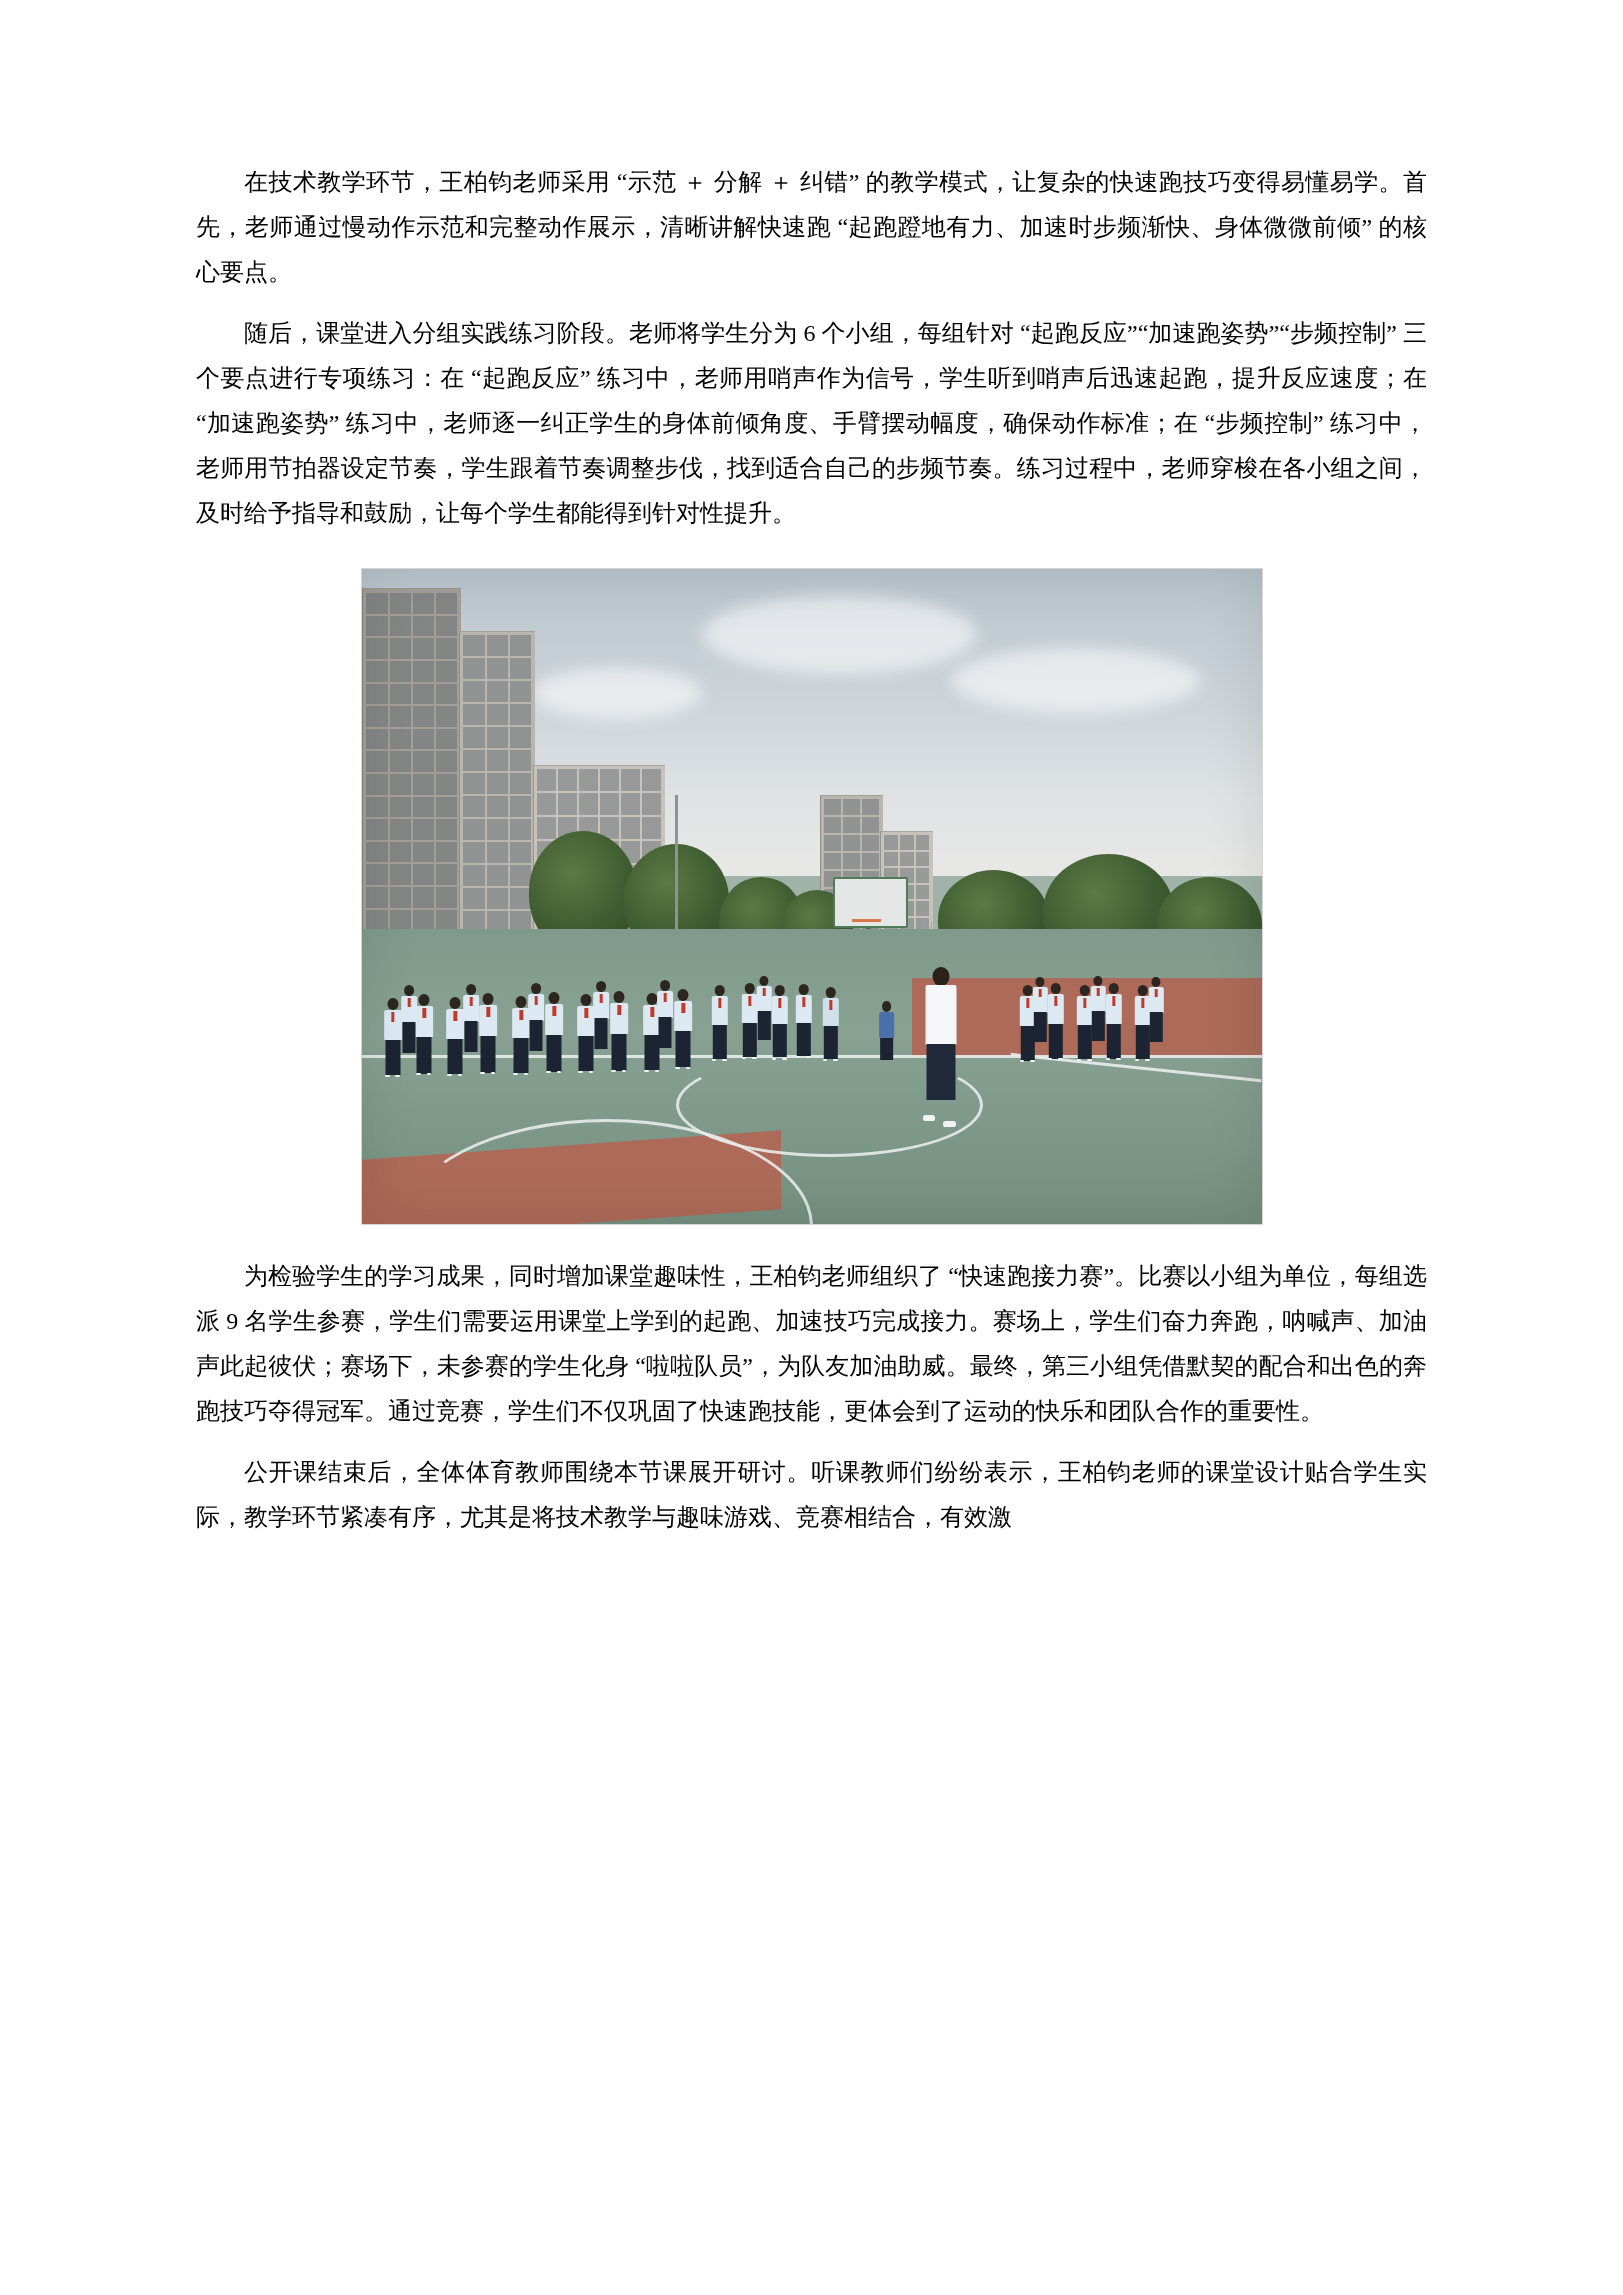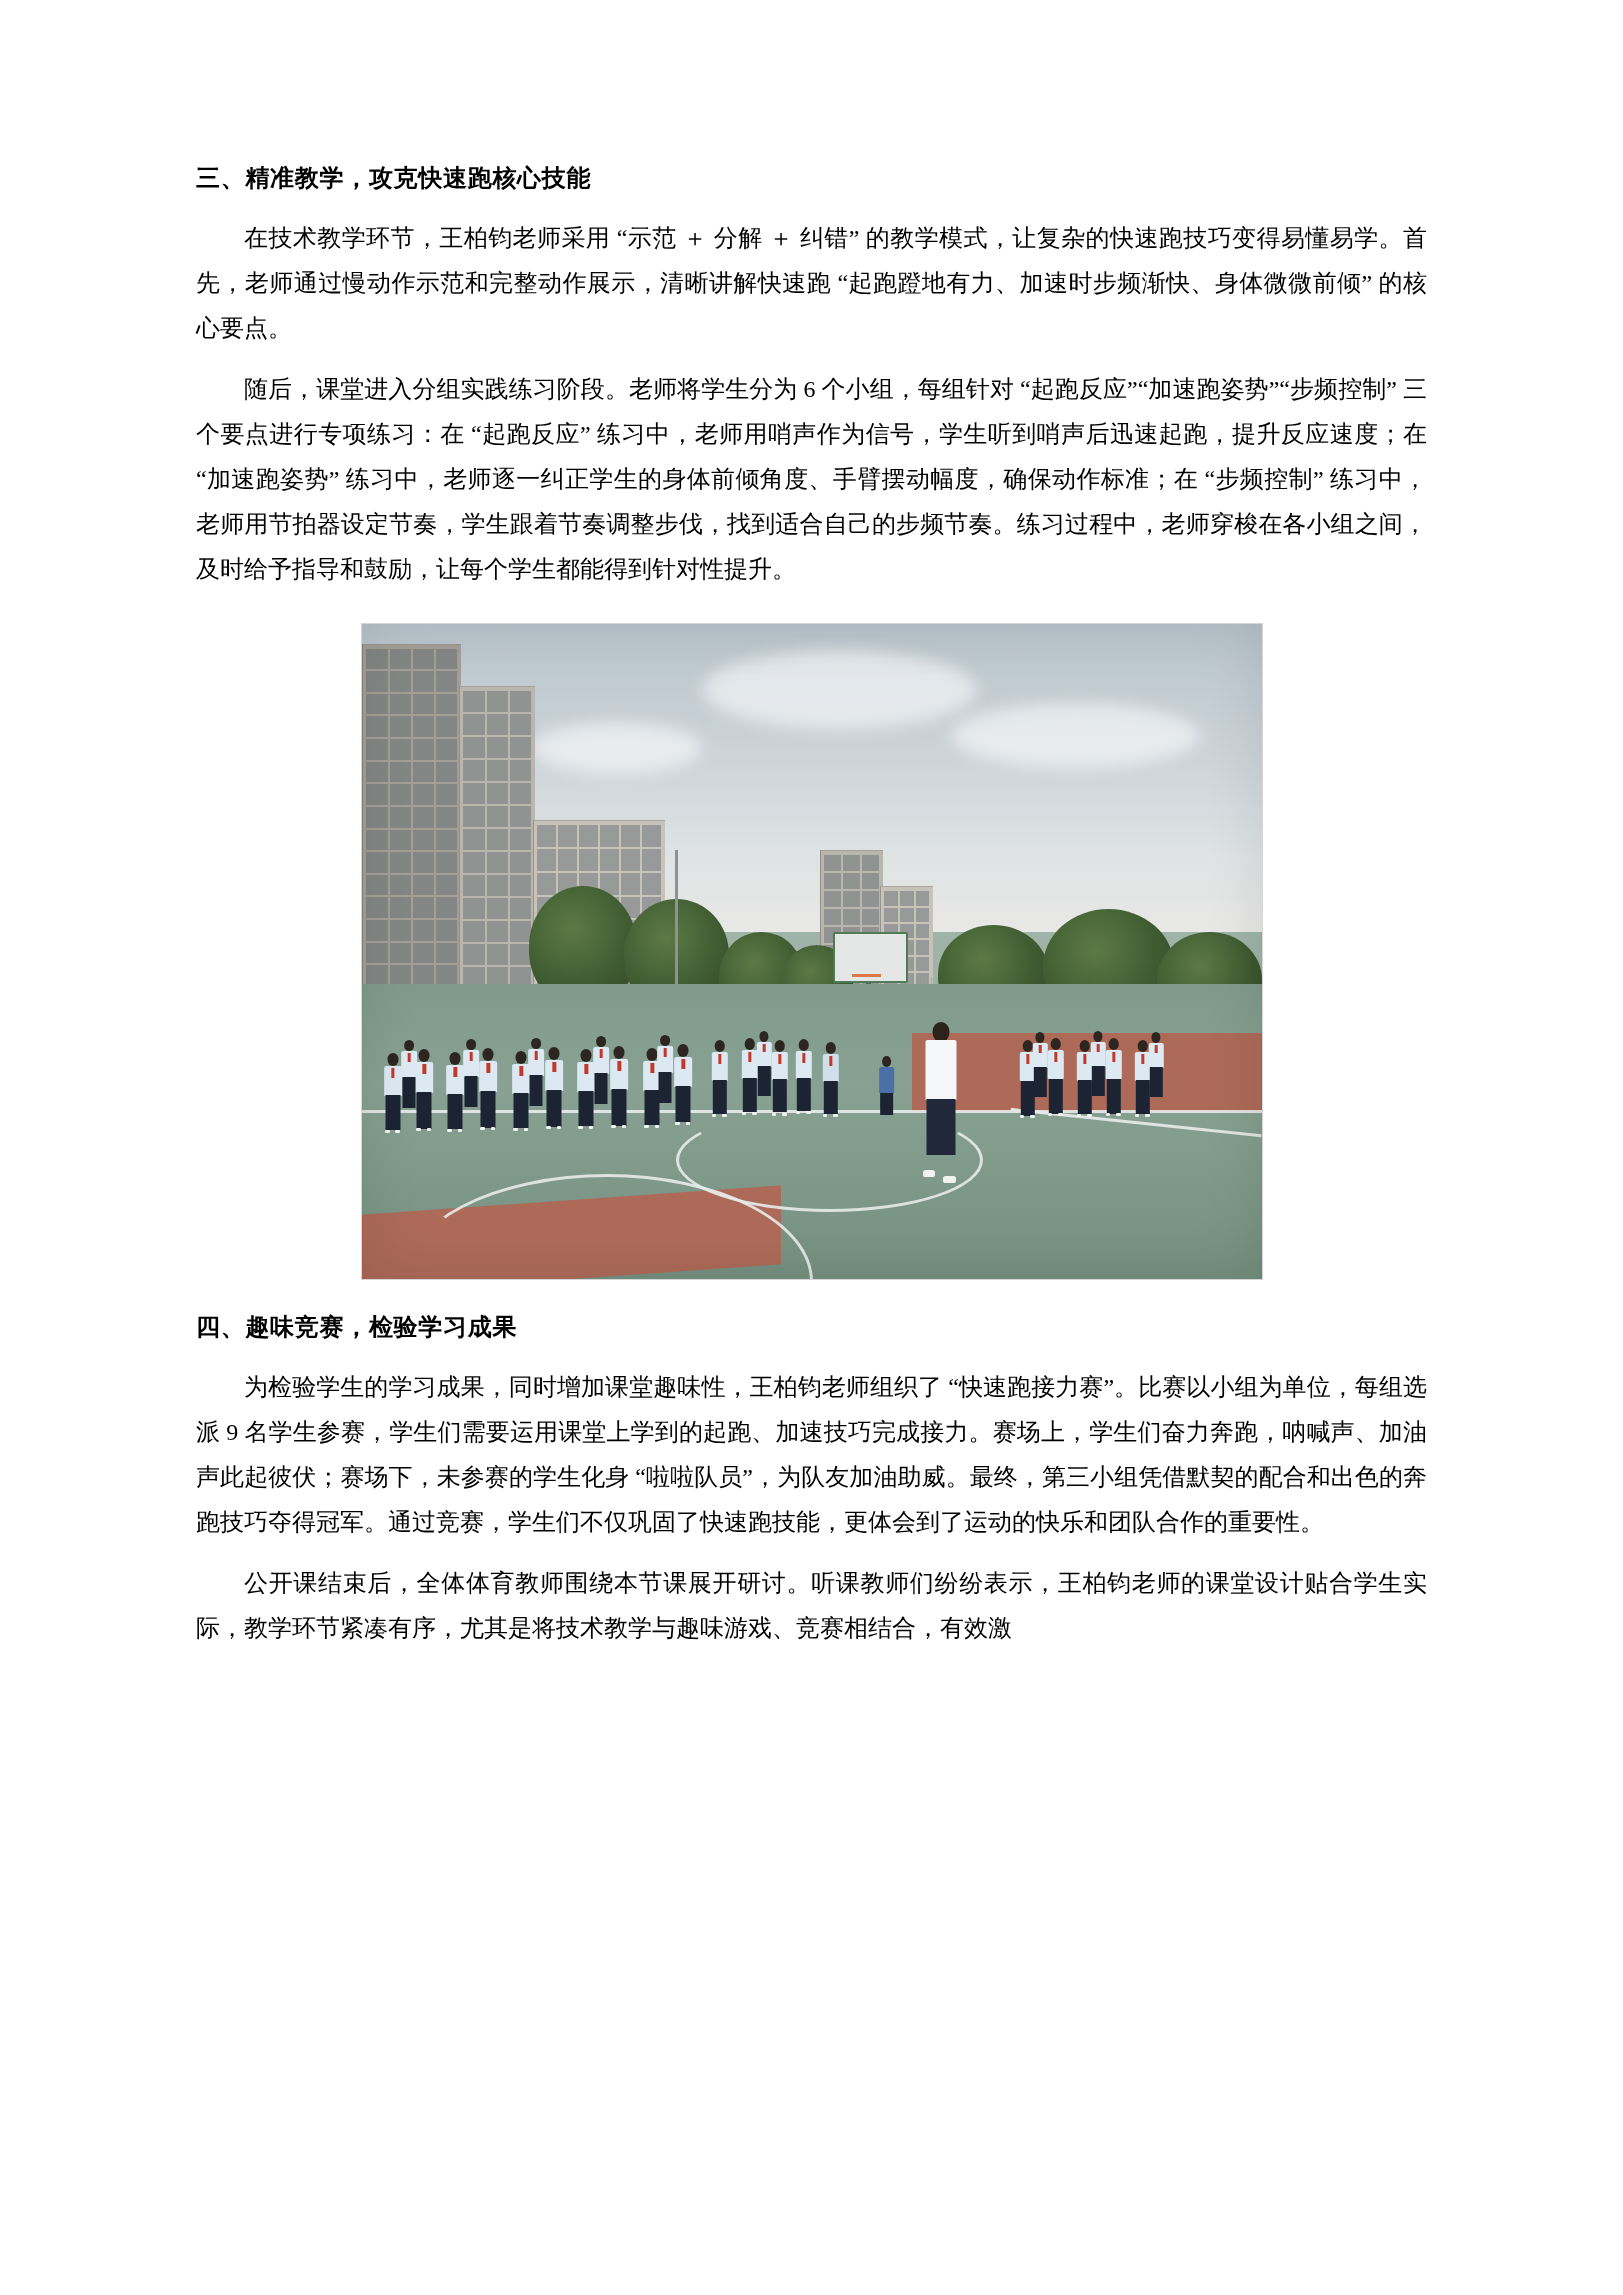--- a/index.html
+++ b/index.html
@@ -186,21 +186,20 @@
   }
   .teacher .p-top { background: #f4f6f7; }
   .teacher .p-bot { background: #20283a; }
 </style>
 </head>
 <body>
 
 <div class="page">
   <div class="content">
 
-    <h2 class="section-heading">三、精准教学，攻克快速跑核心技能</h2>
 
     <p class="para">在技术教学环节，王柏钧老师采用 “示范 ＋ 分解 ＋ 纠错” 的教学模式，让复杂的快速跑技巧变得易懂易学。首先，老师通过慢动作示范和完整动作展示，清晰讲解快速跑 “起跑蹬地有力、加速时步频渐快、身体微微前倾” 的核心要点。</p>
 
     <p class="para">随后，课堂进入分组实践练习阶段。老师将学生分为 6 个小组，每组针对 “起跑反应”“加速跑姿势”“步频控制” 三个要点进行专项练习：在 “起跑反应” 练习中，老师用哨声作为信号，学生听到哨声后迅速起跑，提升反应速度；在 “加速跑姿势” 练习中，老师逐一纠正学生的身体前倾角度、手臂摆动幅度，确保动作标准；在 “步频控制” 练习中，老师用节拍器设定节奏，学生跟着节奏调整步伐，找到适合自己的步频节奏。练习过程中，老师穿梭在各小组之间，及时给予指导和鼓励，让每个学生都能得到针对性提升。</p>
 
     <div class="figure">
       <div class="photo">
 
         <div class="sky"></div>
         <div class="cloud" style="left:340px;top:26px;width:275px;height:79px;"></div>
@@ -690,21 +689,20 @@
           <div class="p-top" style="top:18.3px;width:31px;height:60px;"></div>
           <div class="p-bot" style="top:77px;width:29px;height:56px;"></div>
           <div class="p-shoe" style="left:3.9px;top:148px;width:11.8px;height:6.5px;border-radius:2.6px;"></div>
           <div class="p-shoe" style="left:23.6px;top:154px;width:13px;height:6.5px;border-radius:2.6px;"></div>
         </div>
 
         <div style="position:absolute;inset:0;box-shadow:inset 0 0 59px rgba(0,0,0,0.10);pointer-events:none;"></div>
       </div>
     </div>
 
-    <h2 class="section-heading">四、趣味竞赛，检验学习成果</h2>
 
     <p class="para">为检验学生的学习成果，同时增加课堂趣味性，王柏钧老师组织了 “快速跑接力赛”。比赛以小组为单位，每组选派 9 名学生参赛，学生们需要运用课堂上学到的起跑、加速技巧完成接力。赛场上，学生们奋力奔跑，呐喊声、加油声此起彼伏；赛场下，未参赛的学生化身 “啦啦队员”，为队友加油助威。最终，第三小组凭借默契的配合和出色的奔跑技巧夺得冠军。通过竞赛，学生们不仅巩固了快速跑技能，更体会到了运动的快乐和团队合作的重要性。</p>
 
 
     <p class="para">公开课结束后，全体体育教师围绕本节课展开研讨。听课教师们纷纷表示，王柏钧老师的课堂设计贴合学生实际，教学环节紧凑有序，尤其是将技术教学与趣味游戏、竞赛相结合，有效激</p>
 
   </div>
 </div>
 
 

